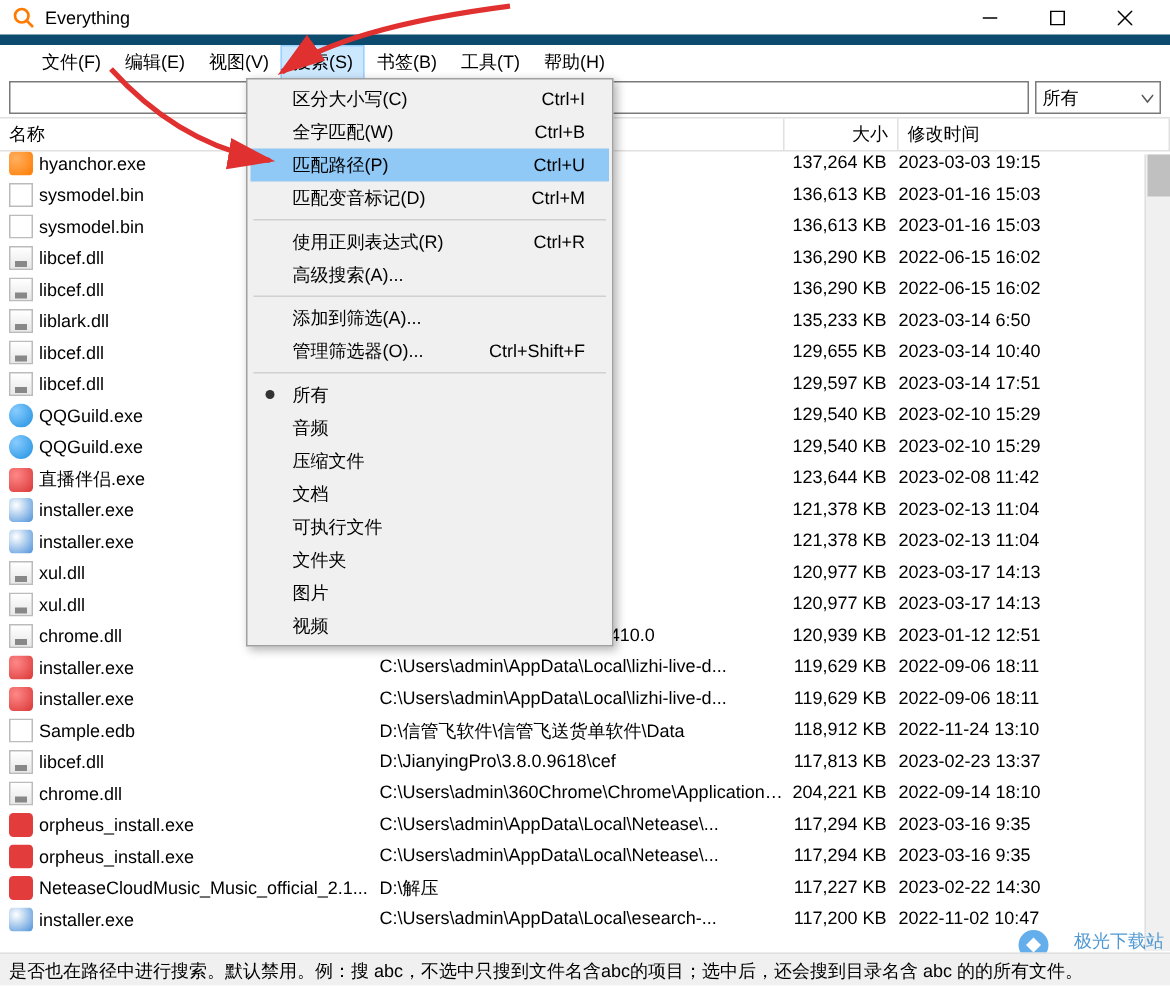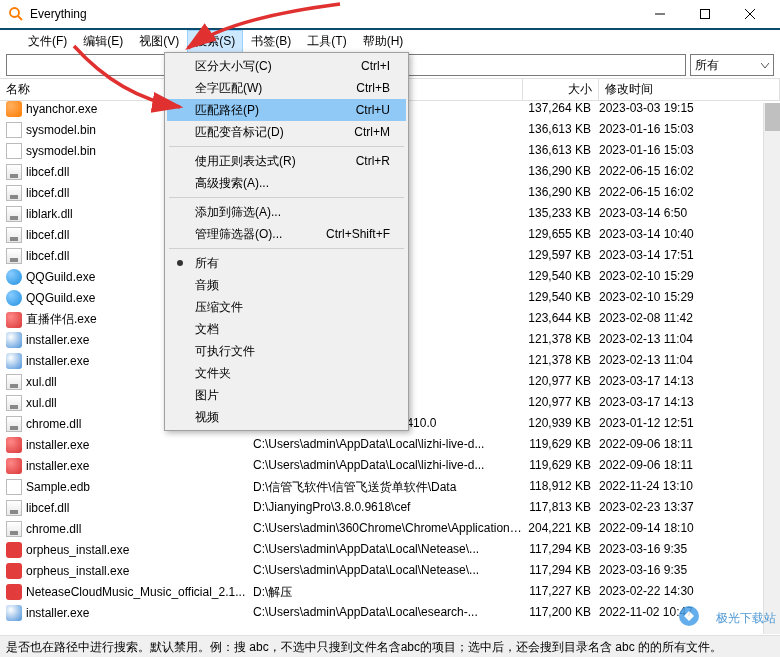--- a/index.html
+++ b/index.html
@@ -1,17 +1,17 @@
 <!DOCTYPE html>
 <html><head>
 <meta charset="utf-8">
 <style>
 * { margin: 0; padding: 0; box-sizing: border-box; font-family: "Microsoft YaHei", "Segoe UI", sans-serif; font-size: 12px; }
 body { background: #fff; width: 780px; height: 657px; overflow: hidden; position: relative; }
-.titlebar { height: 30px; display: flex; align-items: center; padding: 0 8px; border-bottom: 2px solid #0c4a6e; }
+.titlebar { height: 30px; display: flex; align-items: center; padding: 0 8px; border-bottom: 7px solid #0c4a6e; }
 .titlebar .app-icon { width: 16px; height: 16px; margin-right: 6px; }
 .titlebar .title { flex: 1; font-size: 12px; }
 .win-controls { display: flex; }
 .win-btn { width: 45px; height: 30px; display: flex; align-items: center; justify-content: center; cursor: pointer; }
 .menubar { height: 22px; display: flex; align-items: center; padding: 0 4px; background: #fff; margin-left: 16px; }
 .menubar .menu-item { padding: 3px 8px; cursor: pointer; }
 .menubar .menu-item.active { background: #cce8ff; border: 1px solid #99d1ff; padding: 2px 7px; }
 .searchbar { height: 26px; display: flex; align-items: center; padding: 3px 6px; gap: 4px; }
 .search-input { flex: 1; height: 22px; border: 1px solid #7a7a7a; padding: 0 4px; outline: none; }
 .filter-select { width: 84px; height: 22px; border: 1px solid #7a7a7a; padding: 0 4px; display: flex; align-items: center; justify-content: space-between; }
@@ -40,21 +40,21 @@
 .arrow2 { top: 42px; left: 70px; }
 .icon-exe { background: radial-gradient(circle at 30% 30%, #fff, #4a90d9); border-radius: 3px; }
 .icon-dll { background: linear-gradient(#fff, #e8e8e8); border: 1px solid #bbb; position: relative; }
 .icon-dll::after { content: ""; position: absolute; bottom: 1px; left: 3px; width: 8px; height: 4px; background: #888; }
 .icon-bin { background: #fff; border: 1px solid #bbb; }
 .icon-red { background: radial-gradient(circle at 30% 30%, #ff8888, #d93636); border-radius: 3px; }
 .icon-qq { background: radial-gradient(circle at 30% 30%, #88ccff, #2090e0); border-radius: 50%; }
 .icon-orange { background: radial-gradient(circle at 30% 30%, #ffb060, #ff7b00); border-radius: 3px; }
 .icon-netease { background: #e23c3c; border-radius: 3px; }
 .icon-file { background: #fff; border: 1px solid #bbb; }
-.watermark { position: absolute; right: 4px; bottom: 30px; opacity: 0.85; display: flex; align-items: flex-end; gap: 16px; color: #3388cc; font-size: 14px; }
+.watermark { position: absolute; right: 4px; bottom: 16px; opacity: 0.85; display: flex; align-items: flex-start; gap: 16px; color: #3388cc; font-size: 14px; }
 .scrollbar { position: absolute; right: 0; top: 103px; width: 17px; height: 531px; background: #f0f0f0; border-left: 1px solid #e0e0e0; }
 .scroll-thumb { position: absolute; top: 0; left: 1px; width: 15px; height: 28px; background: #c0c0c0; }
 </style>
 </head>
 <body>
 
 <div class="titlebar">
   <span class="app-icon">
     <svg viewBox="0 0 16 16">
         <circle cx="6.5" cy="6.5" r="4.5" fill="none" stroke="#ff7b00" stroke-width="1.8"></circle>

